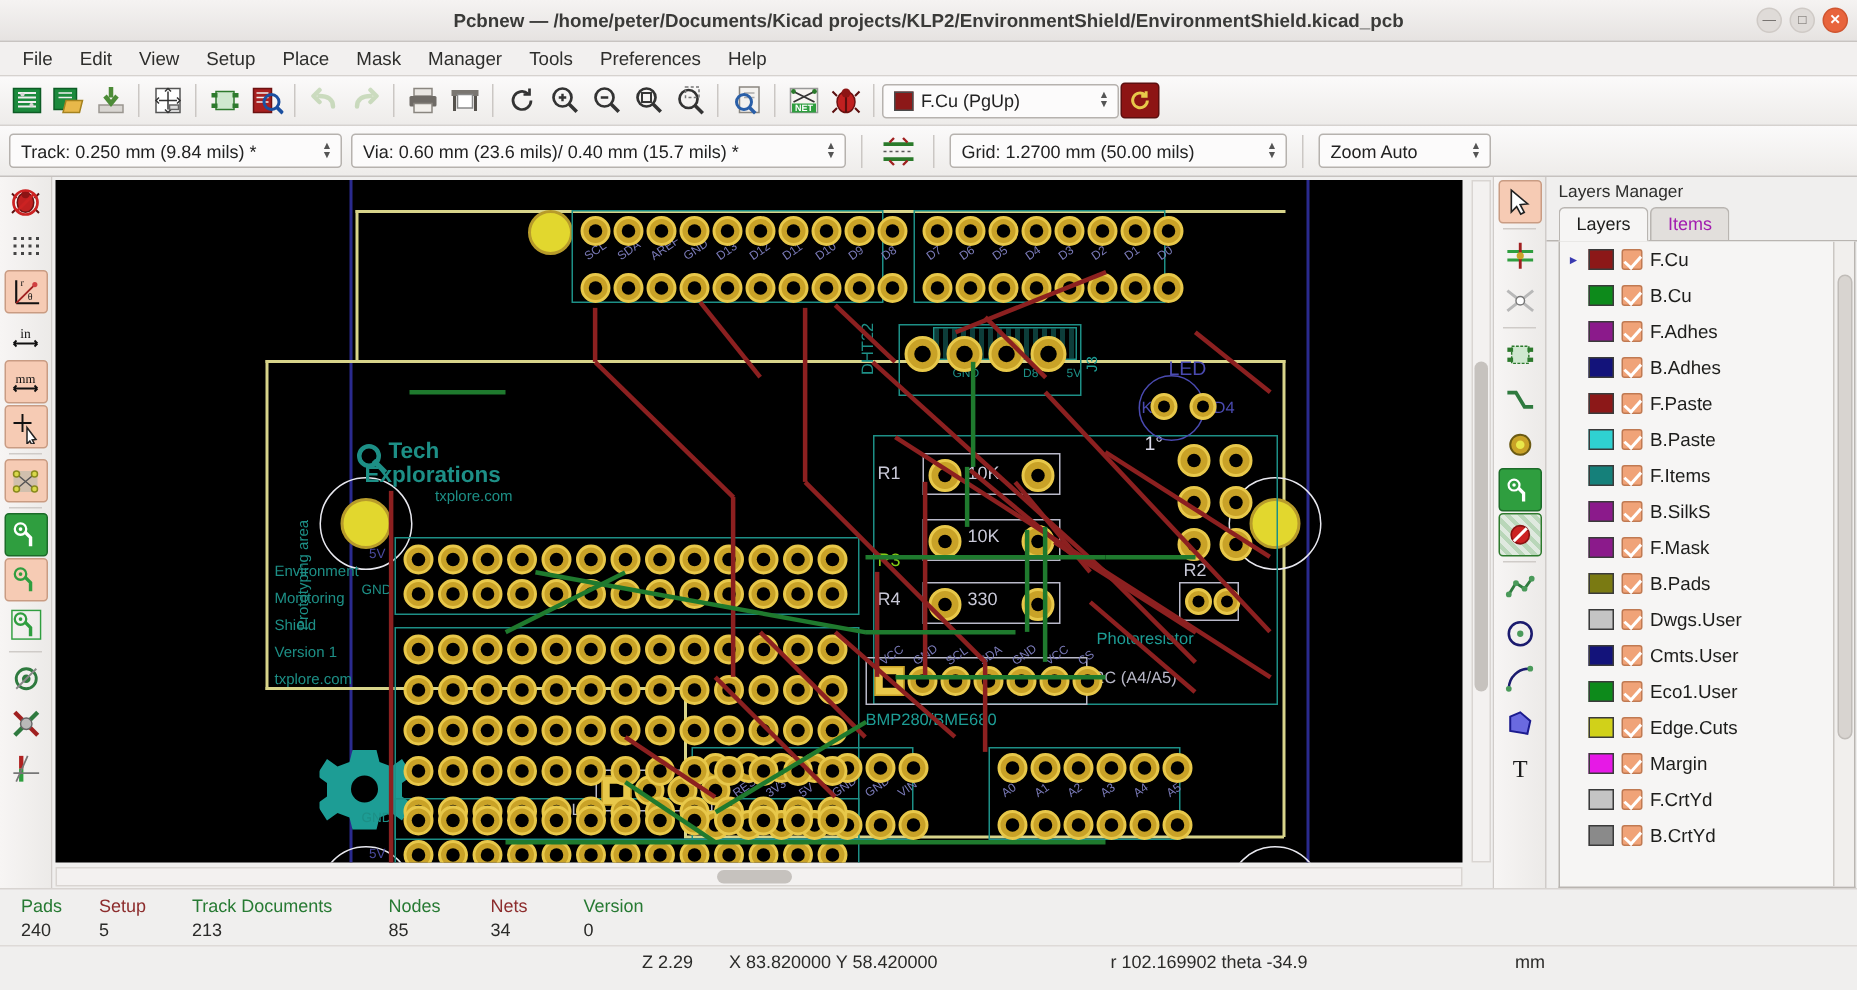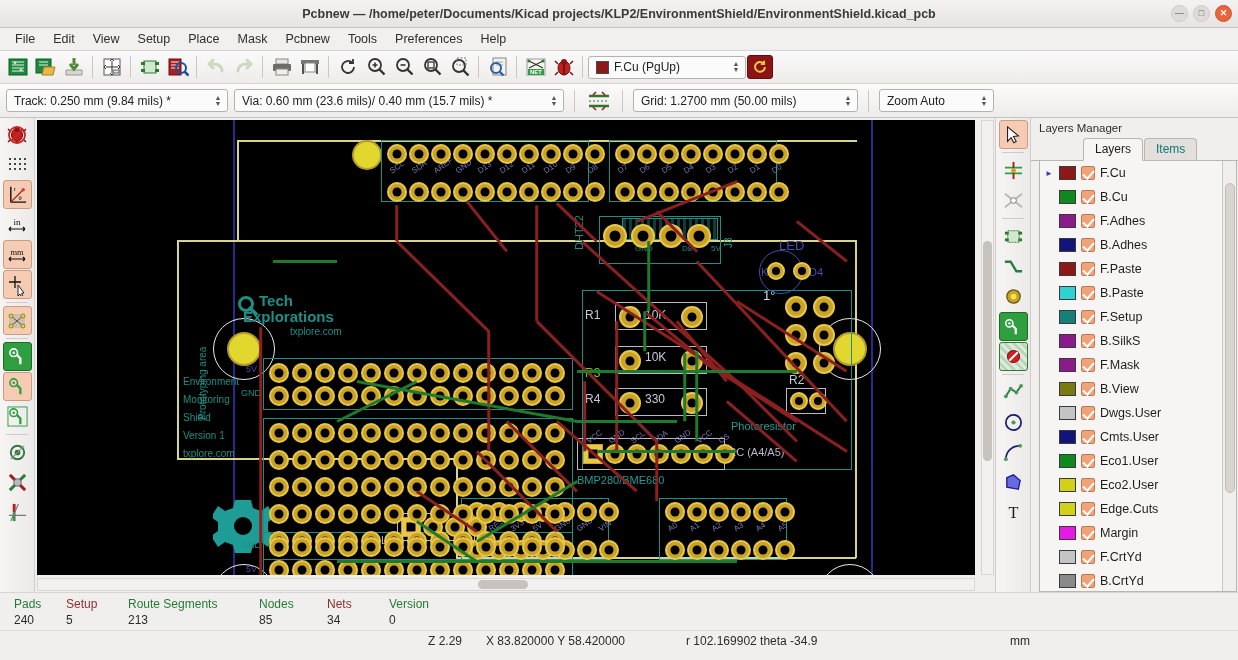--- a/index.html
+++ b/index.html
@@ -192,29 +192,28 @@
     padding-left: 8px; height: 22px;
     border-bottom: 1px solid #b9b5b1;
   }
   .lp-tab {
     padding: 3px 11px 4px 11px;
     font-size: 12px;
     background: #e2dfdc;
     border: 1px solid #b9b5b1;
     border-bottom: none;
     border-radius: 4px 4px 0 0;
-    color: #0f766e;
+    color: #a21caf;
     margin-right: 1px;
   }
   .lp-tab.active {
     background: #f6f5f4;
     color: #1d1d1b;
     position: relative; top: 1px;
     border-bottom: 1px solid #f6f5f4;
-    margin-left: 44px;
   }
   .lp-list {
     flex: 1;
     background: #f6f5f4;
     border: 1px solid #b9b5b1;
     border-top: none;
     margin: 0 1px 0 8px;
     position: relative;
     overflow: hidden;
   }
@@ -343,21 +342,21 @@
     </div>
   </div>
 
   <div class="menubar">
     <div class="menu-item">File</div>
     <div class="menu-item">Edit</div>
     <div class="menu-item">View</div>
     <div class="menu-item">Setup</div>
     <div class="menu-item">Place</div>
     <div class="menu-item">Mask</div>
-    <div class="menu-item">Pcbnew</div>
+    <div class="menu-item">Manager</div>
     <div class="menu-item">Tools</div>
     <div class="menu-item">Preferences</div>
     <div class="menu-item">Help</div>
   </div>
 
   <div class="toolbar">
     <div class="tbtn">
       <svg width="22" height="22" viewBox="0 0 22 22">
           <rect x="2" y="3" width="18" height="16" fill="#1b8a3c" stroke="#0d5c25"></rect>
           <path d="M5 6h12M5 9h12M5 12h12M5 15h12" stroke="#eee" stroke-width="1.2"></path>
@@ -1628,39 +1627,39 @@
             <div class="layer-row">
               <span class="layer-arrow">►</span>
               <span class="lr-swatch" style="background:#2fd1d1"></span>
               <span class="lr-check"></span>
               <span class="lr-name">B.Paste</span>
             </div>
             <div class="layer-row">
               <span class="layer-arrow">►</span>
               <span class="lr-swatch" style="background:#15807a"></span>
               <span class="lr-check"></span>
-              <span class="lr-name">F.Setup</span>
+              <span class="lr-name">F.Items</span>
             </div>
             <div class="layer-row">
               <span class="layer-arrow">►</span>
               <span class="lr-swatch" style="background:#8b1a8b"></span>
               <span class="lr-check"></span>
               <span class="lr-name">B.SilkS</span>
             </div>
             <div class="layer-row">
               <span class="layer-arrow">►</span>
               <span class="lr-swatch" style="background:#8b1a8b"></span>
               <span class="lr-check"></span>
               <span class="lr-name">F.Mask</span>
             </div>
             <div class="layer-row">
               <span class="layer-arrow">►</span>
               <span class="lr-swatch" style="background:#7a7a12"></span>
               <span class="lr-check"></span>
-              <span class="lr-name">B.View</span>
+              <span class="lr-name">B.Pads</span>
             </div>
             <div class="layer-row">
               <span class="layer-arrow">►</span>
               <span class="lr-swatch" style="background:#c4c4c4"></span>
               <span class="lr-check"></span>
               <span class="lr-name">Dwgs.User</span>
             </div>
             <div class="layer-row">
               <span class="layer-arrow">►</span>
               <span class="lr-swatch" style="background:#13137a"></span>
@@ -1670,26 +1669,20 @@
             <div class="layer-row">
               <span class="layer-arrow">►</span>
               <span class="lr-swatch" style="background:#0d8a1b"></span>
               <span class="lr-check"></span>
               <span class="lr-name">Eco1.User</span>
             </div>
             <div class="layer-row">
               <span class="layer-arrow">►</span>
               <span class="lr-swatch" style="background:#d1d119"></span>
               <span class="lr-check"></span>
-              <span class="lr-name">Eco2.User</span>
-            </div>
-            <div class="layer-row">
-              <span class="layer-arrow">►</span>
-              <span class="lr-swatch" style="background:#d1d119"></span>
-              <span class="lr-check"></span>
               <span class="lr-name">Edge.Cuts</span>
             </div>
             <div class="layer-row">
               <span class="layer-arrow">►</span>
               <span class="lr-swatch" style="background:#e619e6"></span>
               <span class="lr-check"></span>
               <span class="lr-name">Margin</span>
             </div>
             <div class="layer-row">
               <span class="layer-arrow">►</span>
@@ -1714,37 +1707,37 @@
   <div class="statusbar">
     <div class="stat-block" style="margin-left:14px;width:52px;">
       <div class="stat-label">Pads</div>
       <div class="stat-val">240</div>
     </div>
     <div class="stat-block" style="width:62px;">
       <div class="stat-label alt">Setup</div>
       <div class="stat-val">5</div>
     </div>
     <div class="stat-block" style="width:131px;">
-      <div class="stat-label">Route Segments</div>
+      <div class="stat-label">Track Documents</div>
       <div class="stat-val">213</div>
     </div>
     <div class="stat-block" style="width:68px;">
       <div class="stat-label">Nodes</div>
       <div class="stat-val">85</div>
     </div>
     <div class="stat-block" style="width:62px;">
       <div class="stat-label alt">Nets</div>
       <div class="stat-val">34</div>
     </div>
     <div class="stat-block" style="width:120px;">
       <div class="stat-label">Version</div>
       <div class="stat-val">0</div>
     </div>
   </div>
 
   <div class="statusbar2">
     <div style="width:428px;"></div>
     <div style="width:58px;">Z 2.29</div>
     <div style="width:200px;">X 83.820000 Y 58.420000</div>
-    <div style="width:240px;">r 102.169902 theta -34.9</div>
+    <div style="width:240px;text-align:center;">r 102.169902 theta -34.9</div>
     <div style="margin-left:auto;margin-right:208px;">mm</div>
   </div>
 </div>
 
 </body></html>

